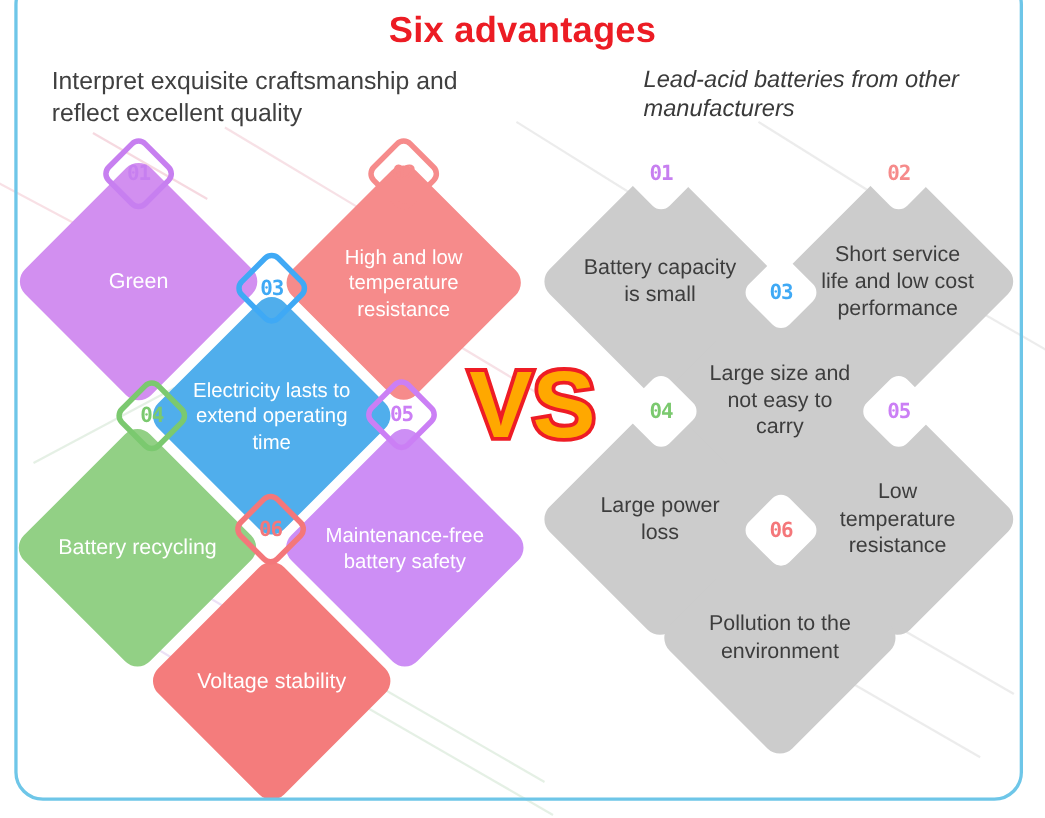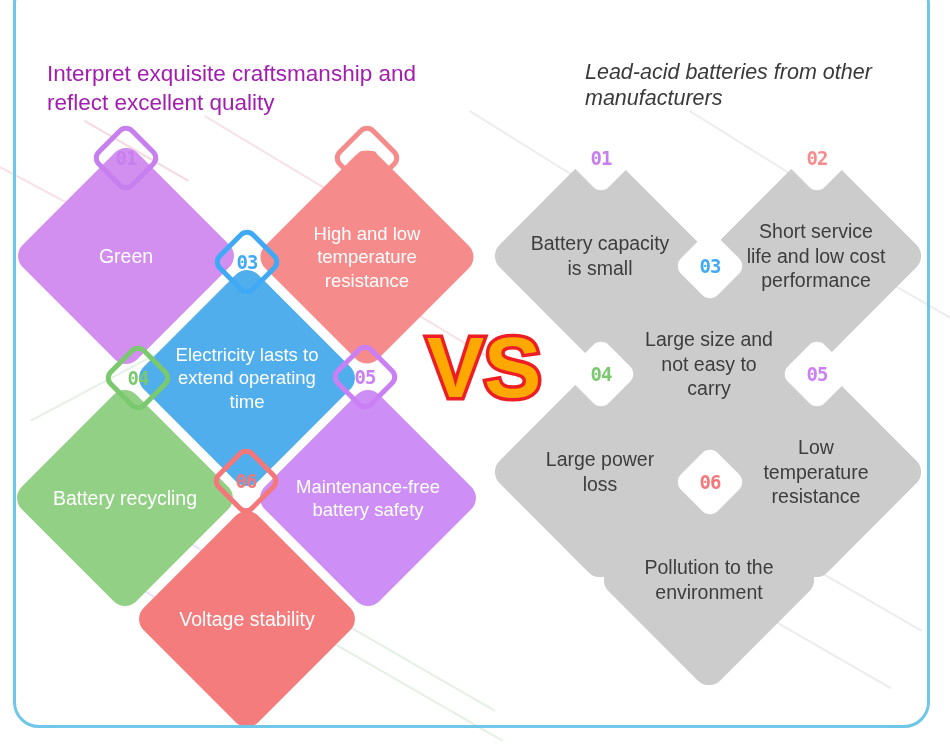--- a/index.html
+++ b/index.html
@@ -44,21 +44,21 @@
     text-align:center;
     color:#ec1c24;
     font-size:33px;
     font-weight:bold;
     letter-spacing:.2px;
     z-index:30;
   }
   #sub-left{
     position:absolute;
     left:47px; top:60px; width:430px;
-    color:#a21caf;
+    color:#404040;
     font-size:22.5px;
     line-height:1.28;
     z-index:30;
   }
   #sub-right{
     position:absolute;
     left:585px; top:60px; width:330px;
     color:#3a3a3a;
     font-size:21.5px;
     line-height:1.2;
@@ -139,20 +139,21 @@
       <div class="deco" style="left: 330px; top: 640px; width: 200px; background: rgb(207, 227, 207); transform: rotate(30deg);"></div>
       <div class="deco" style="left: 470px; top: 110px; width: 170px; background: rgb(221, 221, 221); transform: rotate(32deg);"></div>
       <div class="deco" style="left: 690px; top: 110px; width: 160px; background: rgb(221, 221, 221); transform: rotate(32deg);"></div>
       <div class="deco" style="left: 835px; top: 250px; width: 150px; background: rgb(221, 221, 221); transform: rotate(30deg);"></div>
       <div class="deco" style="left: 775px; top: 545px; width: 170px; background: rgb(221, 221, 221); transform: rotate(30deg);"></div>
       <div class="deco" style="left: 740px; top: 600px; width: 175px; background: rgb(221, 221, 221); transform: rotate(30deg);"></div>
       <div class="deco" style="left: 205px; top: 115px; width: 150px; background: rgb(240, 201, 210); transform: rotate(31deg);"></div>
       <div class="deco" style="left: 395px; top: 300px; width: 120px; background: rgb(240, 201, 210); transform: rotate(31deg);"></div>
     </div>
 
+  <div id="title">Six advantages</div>
   <div id="sub-left">Interpret exquisite craftsmanship and reflect excellent quality</div>
   <div id="sub-right">Lead-acid batteries from other manufacturers</div>
 
   <div class="dia lt" style="left:45px;top:175px;width:162px;height:162px;background:#d28ff0;">
     <div class="txt">Green</div>
   </div>
 
   <div class="dia lt" style="left:287px;top:177px;width:160px;height:160px;background:#f68b8b;">
     <div class="txt" style="font-size:18.5px;">High and low temperature resistance</div>
   </div>

